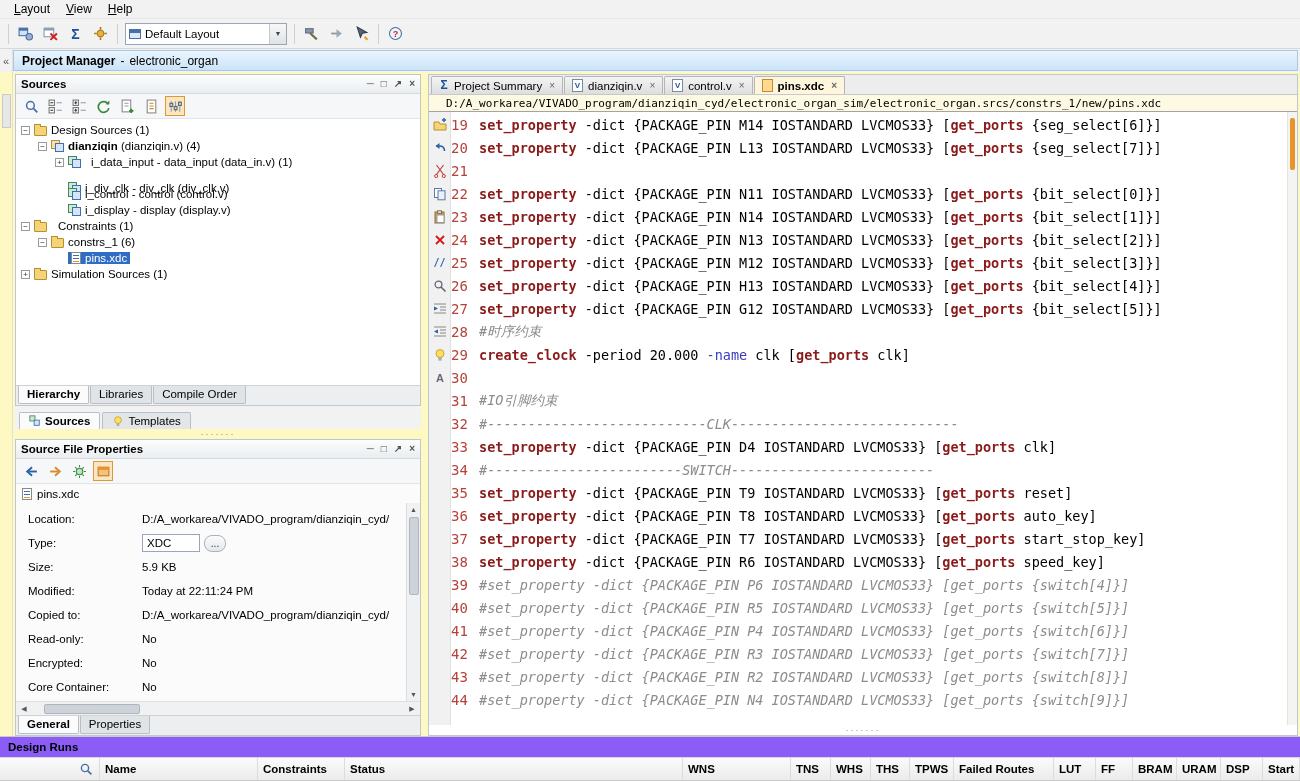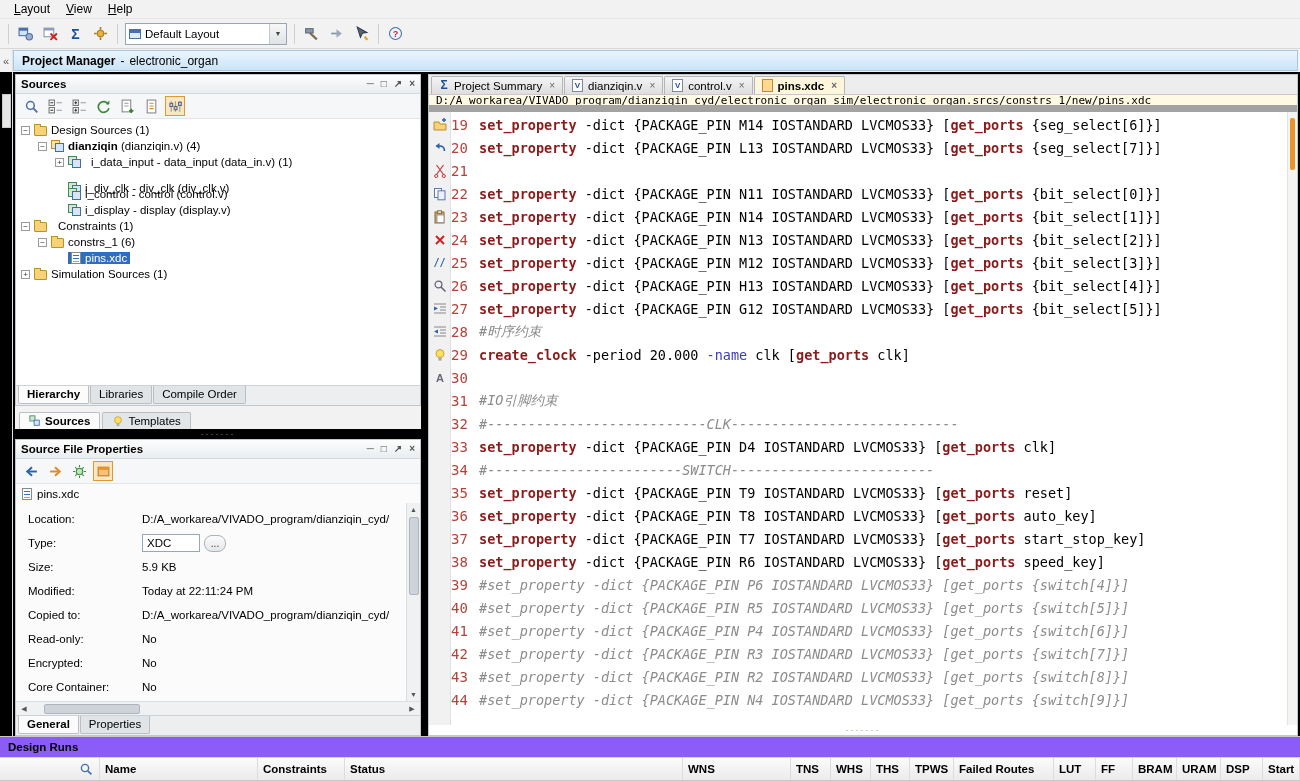--- a/index.html
+++ b/index.html
@@ -22,21 +22,21 @@
   .combo .arrow{width:17px;height:20px;border-left:1px solid #c3c9cf;background:linear-gradient(#f7f7f7,#dfe3e7);display:flex;align-items:center;justify-content:center;font-size:7px;color:#444}
 
   
   #pmrow{height:23px;display:flex;align-items:stretch;background:#f2f2f2}
   .collapse-strip{width:13px;display:flex;align-items:center;justify-content:center;color:#555;font-size:11px;border-right:1px solid #e0e0e0;cursor:pointer}
   #pmbar{flex:1;margin:1px 2px 1px 0;background:linear-gradient(#eaf5fe,#cbe4f8);border:1px solid #a9c7e0;display:flex;align-items:center;padding:0 8px;gap:5px}
   .pm-title{font-weight:bold;font-size:12px}
   .pm-sub{font-size:12px}
 
   
-  #main{position:absolute;top:72px;left:0;right:0;bottom:45px;display:flex;background:#000000}
+  #main{position:absolute;top:72px;left:0;right:0;bottom:45px;display:flex;background:#fef9c3}
   #left-strip{width:13px;border-right:1px solid #e0e0e0;position:relative}
   .strip-tab{position:absolute;top:22px;left:2px;width:9px;height:34px;background:#e7e7e7;border:1px solid #c9c9c9}
   #left-col{width:410px;display:flex;flex-direction:column;padding:2px 2px 0 2px}
   #editor-col{flex:1;display:flex;flex-direction:column;margin:2px 2px 0 5px;border:1px solid #bfc7cf;background:#fff}
 
   
   .panel{border:1px solid #bfc7cf;background:#fbfbfb;display:flex;flex-direction:column}
   .panel-hdr{height:19px;flex:none;display:flex;align-items:center;padding:0 5px;background:linear-gradient(#fdfdfd,#e9edf0);border-bottom:1px solid #d4d9dd;font-weight:bold;font-size:11.5px}
   .win-btns{margin-left:auto;display:flex;gap:7px;color:#555;font-size:10px}
   .win-btns span{cursor:pointer;line-height:10px}
@@ -91,21 +91,21 @@
   .hscroll .hthumb{position:absolute;left:12px;top:0;width:96px;height:10px;background:#cdd3d9;border:1px solid #aeb6bd;border-radius:2px}
 
   
   #editor-tabs{height:20px;flex:none;display:flex;align-items:flex-end;background:#ededed;border-bottom:1px solid #c9c9c9;padding-left:2px}
   .etab{display:flex;align-items:center;gap:5px;border:1px solid #b5b5b5;border-bottom:none;padding:2px 7px;background:linear-gradient(#f4f4f4,#dedede);border-radius:2px 2px 0 0;margin-right:1px;font-size:11.5px;white-space:nowrap}
   .etab.sel{background:#fdf6dd;font-weight:bold}
   .etab .close{color:#666;font-size:10px;margin-left:2px;cursor:pointer}
   .fi{width:11px;height:13px;border:1px solid #7a8aa0;background:#fff;font:bold 8px/12px "Liberation Sans",sans-serif;text-align:center;color:#1a4f9c;flex:none}
   .fi-xdc{background:#ffd98f;border-color:#c08a30;color:#7a4a00}
   .fi-sigma{border:none;background:transparent;color:#1a4f9c;font-size:12px;line-height:13px;width:10px}
-  #pathbar{height:17px;flex:none;display:flex;align-items:center;padding:0 7px;background:#fdf9e2;border-bottom:7px solid #a3a3a3;font-family:"DejaVu Sans Mono",monospace;font-size:11px;white-space:nowrap;overflow:hidden}
+  #pathbar{height:17px;flex:none;display:flex;align-items:center;padding:0 17px;background:#fdf9e2;border-bottom:1px solid #a3a3a3;font-family:"DejaVu Sans Mono",monospace;font-size:11px;white-space:nowrap;overflow:hidden}
   #editor-body{flex:1;display:flex;overflow:hidden;background:#fff}
   #gutter{width:22px;flex:none;background:#f1f1f1;border-right:1px solid #e0e0e0;display:flex;flex-direction:column;align-items:center;padding-top:5px;gap:8px}
   .gicon{width:15px;height:15px;display:flex;align-items:center;justify-content:center;cursor:pointer}
   .gicon svg{width:14px;height:14px}
   .gtext{font:bold 10px/14px "DejaVu Sans Mono",monospace;color:#2a62a8}
   #code{flex:1;overflow:hidden;padding-top:1px;font-family:"DejaVu Sans Mono",monospace;font-size:13.5px}
   .cline{height:23px;display:flex;align-items:center;white-space:pre}
   .lnum{width:28px;flex:none;text-align:left;padding-right:7px;color:#b5423a;font-size:14px}
   .ctext{white-space:pre}
   .kw{color:#8b1b1b;font-weight:bold}

